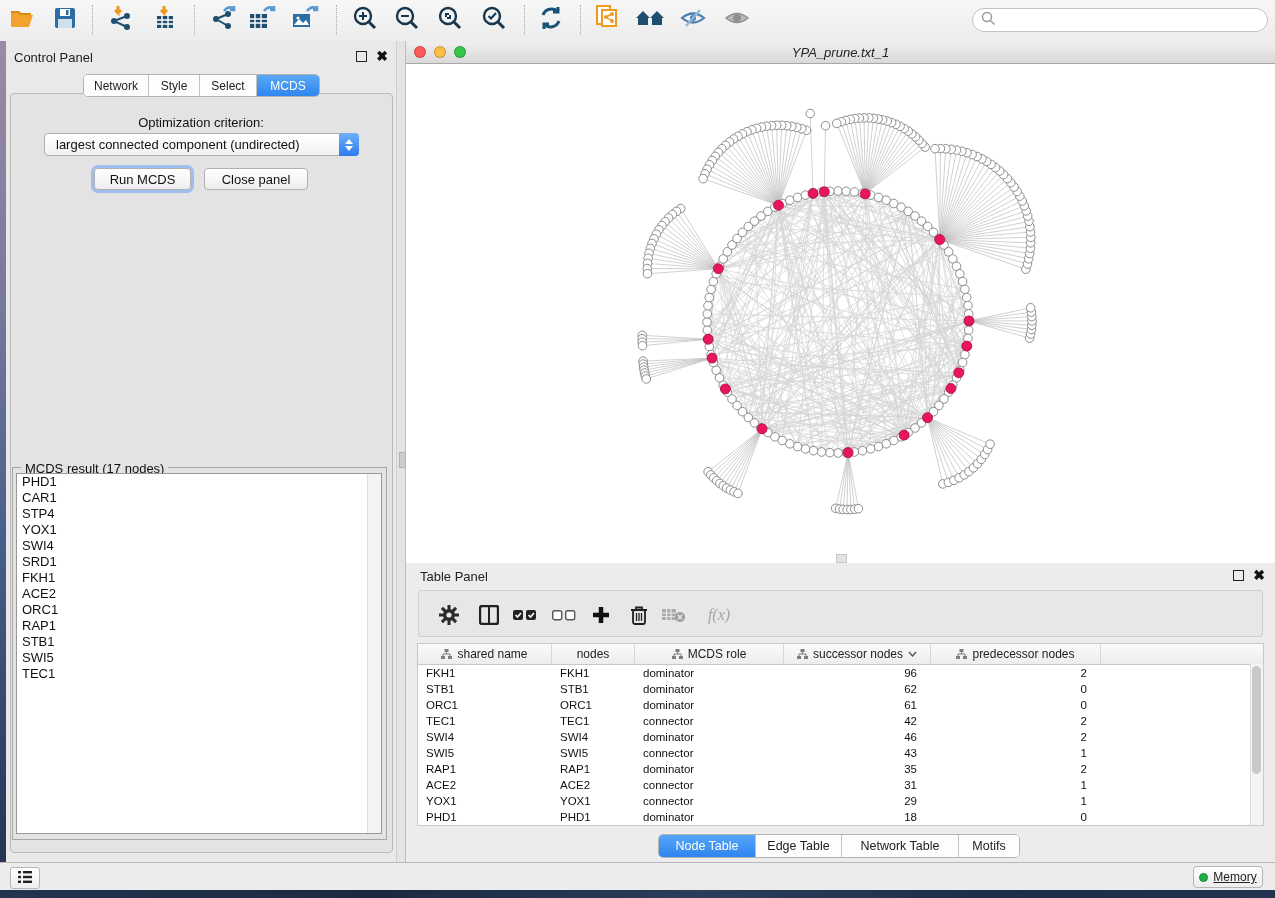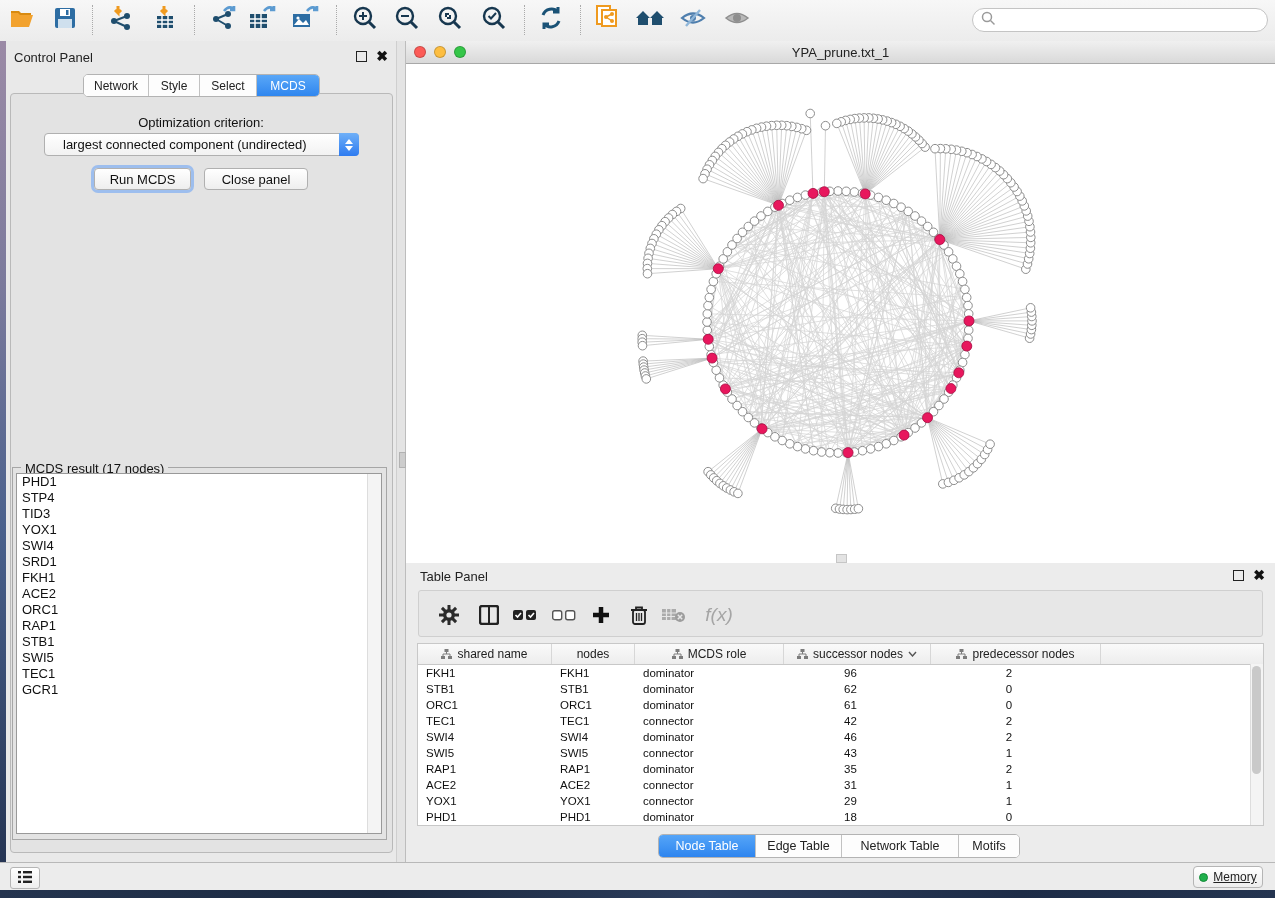--- a/index.html
+++ b/index.html
@@ -33,21 +33,21 @@
     border:1px solid #b9b9b9;border-radius:4px;}
   .cp-tabs{position:absolute;left:77px;top:33px;height:21px;display:flex;z-index:3;
     border:1px solid #b3b3b3;border-radius:5px;overflow:hidden;background:#fff;}
   .cp-tab{font-size:12px;color:#222;display:flex;align-items:center;justify-content:center;
     border-right:1px solid #c2c2c2;background:#fdfdfd;}
   .cp-tab:last-child{border-right:none;}
   .cp-tab.sel{background:linear-gradient(#5aa7f7,#2f86ef);color:#fff;}
   #opt-label{position:absolute;left:0;top:74px;width:390px;text-align:center;font-size:13px;color:#111;}
   #criterion-select{position:absolute;left:38px;top:92px;width:315px;height:23px;background:linear-gradient(#fff,#f2f2f2);
     border:1px solid #b0b0b0;border-radius:4px;display:flex;align-items:center;box-sizing:border-box;}
-  #criterion-select .val{flex:1;font-size:13px;color:#111;padding-left:18px;white-space:nowrap;}
+  #criterion-select .val{flex:1;font-size:13px;color:#111;padding-left:11px;white-space:nowrap;}
   #criterion-select .step{width:20px;height:23px;margin:-1px -1px -1px 0;border-radius:0 4px 4px 0;
     background:linear-gradient(#6fb0f8,#2e7bf0);display:flex;flex-direction:column;align-items:center;justify-content:center;gap:2px;}
   .steptri{width:0;height:0;border-left:4px solid transparent;border-right:4px solid transparent;}
   .stepup{border-bottom:5px solid #fff;} .stepdn{border-top:5px solid #fff;}
   .mac-btn{position:absolute;top:127px;height:22px;background:linear-gradient(#fff,#eee);
     border:1px solid #b0b0b0;border-radius:4px;font-size:13px;color:#111;display:flex;align-items:center;justify-content:center;box-sizing:border-box;}
   #run-mcds{left:88px;width:97px;box-shadow:0 0 0 3px rgba(110,165,245,.6);}
   #close-panel{left:198px;width:104px;}
   #mcds-group{position:absolute;left:6px;top:426px;width:373px;height:371px;border:1px solid #a6a6a6;}
   #mcds-group-title{position:absolute;left:8px;top:-7px;background:#e3e3e3;padding:0 4px;font-size:13px;color:#111;}
@@ -56,38 +56,38 @@
   #mcds-scroll{position:absolute;right:0;top:0;width:13px;height:100%;background:#f4f4f4;border-left:1px solid #ddd;}
   .mcds-item{font-size:13px;color:#111;line-height:16px;padding-left:5px;}
 
   
   #v-splitter{left:396px;top:41px;width:10px;height:821px;background:#e4e4e4;border-left:1px solid #cfcfcf;border-right:1px solid #bdbdbd;box-sizing:border-box;}
   #v-grip{position:absolute;left:2px;top:411px;width:5px;height:14px;background:#cdcdcd;border:1px solid #b2b2b2;}
 
   
   #network-window{left:406px;top:41px;width:869px;height:522px;}
   #net-titlebar{position:absolute;left:0;top:0;width:100%;height:23px;
-    background:linear-gradient(#f0f0f0,#d9d9d9);border-bottom:1px solid #a8a8a8;box-sizing:border-box;}
+    background:linear-gradient(#f0f0f0,#d9d9d9);border-bottom:1px solid #a8a8a8;box-sizing:border-box;font-style:italic;}
   .light{position:absolute;top:5px;width:12px;height:12px;border-radius:50%;}
   #net-title{position:absolute;left:0;top:4px;width:100%;text-align:center;font-size:13px;color:#222;}
   #net-canvas{position:absolute;left:0;top:23px;width:869px;height:499px;background:#fff;}
   #canvas-grip{position:absolute;left:430px;top:490px;width:9px;height:7px;background:#e3e3e3;border:1px solid #c6c6c6;}
 
   
   #table-panel{left:406px;top:563px;width:869px;height:299px;background:#ececec;}
   #tp-toolbar{position:absolute;left:12px;top:27px;width:845px;height:47px;background:#e7e7e7;
     border:1px solid #cfcfcf;border-radius:3px;box-sizing:border-box;}
   .tpico{position:absolute;top:12px;width:24px;height:24px;display:flex;align-items:center;justify-content:center;}
   #node-table{position:absolute;left:11px;top:80px;width:847px;height:183px;background:#fff;border:1px solid #c8c8c8;box-sizing:border-box;}
   .thead{display:flex;height:20px;background:linear-gradient(#fafafa,#ededed);border-bottom:1px solid #c8c8c8;}
   .th{display:flex;align-items:center;justify-content:center;gap:5px;font-size:12px;color:#222;
      border-right:1px solid #d7d7d7;box-sizing:border-box;white-space:nowrap;overflow:hidden;}
   .tbody .tr{display:flex;height:16px;align-items:center;}
   .td{font-size:11.5px;color:#111;box-sizing:border-box;white-space:nowrap;overflow:hidden;}
-  .td.num{text-align:center;}
+  .td.num{text-align:right;}
   #nt-scroll{position:absolute;right:0;top:20px;width:12px;height:161px;background:#f4f4f4;border-left:1px solid #ddd;}
   #nt-thumb{position:absolute;left:1px;top:2px;width:9px;height:108px;background:#c9c9c9;border-radius:5px;}
   #tp-tabs{position:absolute;left:252px;top:271px;height:22px;display:flex;border:1px solid #b3b3b3;border-radius:5px;overflow:hidden;background:#fff;}
   .tp-tab{font-size:12.5px;color:#222;display:flex;align-items:center;justify-content:center;border-right:1px solid #c2c2c2;background:#fdfdfd;}
   .tp-tab:last-child{border-right:none;}
   .tp-tab.sel{background:linear-gradient(#55a5f8,#2e85ef);color:#fff;}
 
   
   #status-bar{left:0;top:862px;width:1275px;height:28px;background:#ececec;border-top:1px solid #b8b8b8;box-sizing:border-box;}
   #status-list-btn{position:absolute;left:10px;top:4px;width:28px;height:20px;background:linear-gradient(#fff,#eee);
@@ -258,33 +258,32 @@
           <span class="steptri stepdn"></span>
         </span>
     </div>
     <div id="run-mcds" class="mac-btn">Run MCDS</div>
     <div id="close-panel" class="mac-btn">Close panel</div>
     <div id="mcds-group">
       <div id="mcds-group-title">MCDS result (17 nodes)</div>
       <div id="mcds-list">
         <div id="mcds-items">
             <div class="mcds-item">PHD1</div>
+            <div class="mcds-item">CAR1</div>
             <div class="mcds-item">STP4</div>
-            <div class="mcds-item">TID3</div>
             <div class="mcds-item">YOX1</div>
             <div class="mcds-item">SWI4</div>
             <div class="mcds-item">SRD1</div>
             <div class="mcds-item">FKH1</div>
             <div class="mcds-item">ACE2</div>
             <div class="mcds-item">ORC1</div>
             <div class="mcds-item">RAP1</div>
             <div class="mcds-item">STB1</div>
             <div class="mcds-item">SWI5</div>
             <div class="mcds-item">TEC1</div>
-            <div class="mcds-item">GCR1</div>
           </div>
         <div id="mcds-scroll"></div>
       </div>
     </div>
   </div>
 
   <div id="v-splitter" class="abs">
       <div id="v-grip"></div>
     </div>
 
@@ -1127,21 +1126,21 @@
           </svg>
         </span>
       <span class="tpico" style="left:243px">
           <svg width="24" height="16" viewBox="0 0 24 16">
             <rect x="0" y="2" width="14" height="11" fill="#ababab"></rect>
             <path d="M0 6h14M0 9.5h14M4.5 2v11M9 2v11" stroke="#e7e7e7" stroke-width="1.2"></path>
             <circle cx="18" cy="10" r="5" fill="#9d9d9d"></circle>
             <path d="M15.8 7.8l4.4 4.4M20.2 7.8l-4.4 4.4" stroke="#e7e7e7" stroke-width="1.5"></path>
           </svg>
         </span>
-      <span class="tpico" style="left:283px;width:34px;font-family:Liberation Sans, sans-serif;font-style:italic;font-size:19px;color:#a5a5a5;">f(x)</span>
+      <span class="tpico" style="left:283px;width:34px;font-family:Liberation Serif, serif;font-style:italic;font-size:16px;color:#a5a5a5;">f(x)</span>
     </div>
 
     <div id="node-table">
       <div class="thead">
         <div class="th" style="width:134px">
             <svg width="11" height="11" viewBox="0 0 11 11">
               <g fill="#7c7c7c">
                 <rect x="3.5" y="0" width="4" height="3"></rect>
                 <rect x="0" y="7" width="4" height="3"></rect>
                 <rect x="7" y="7" width="4" height="3"></rect>

